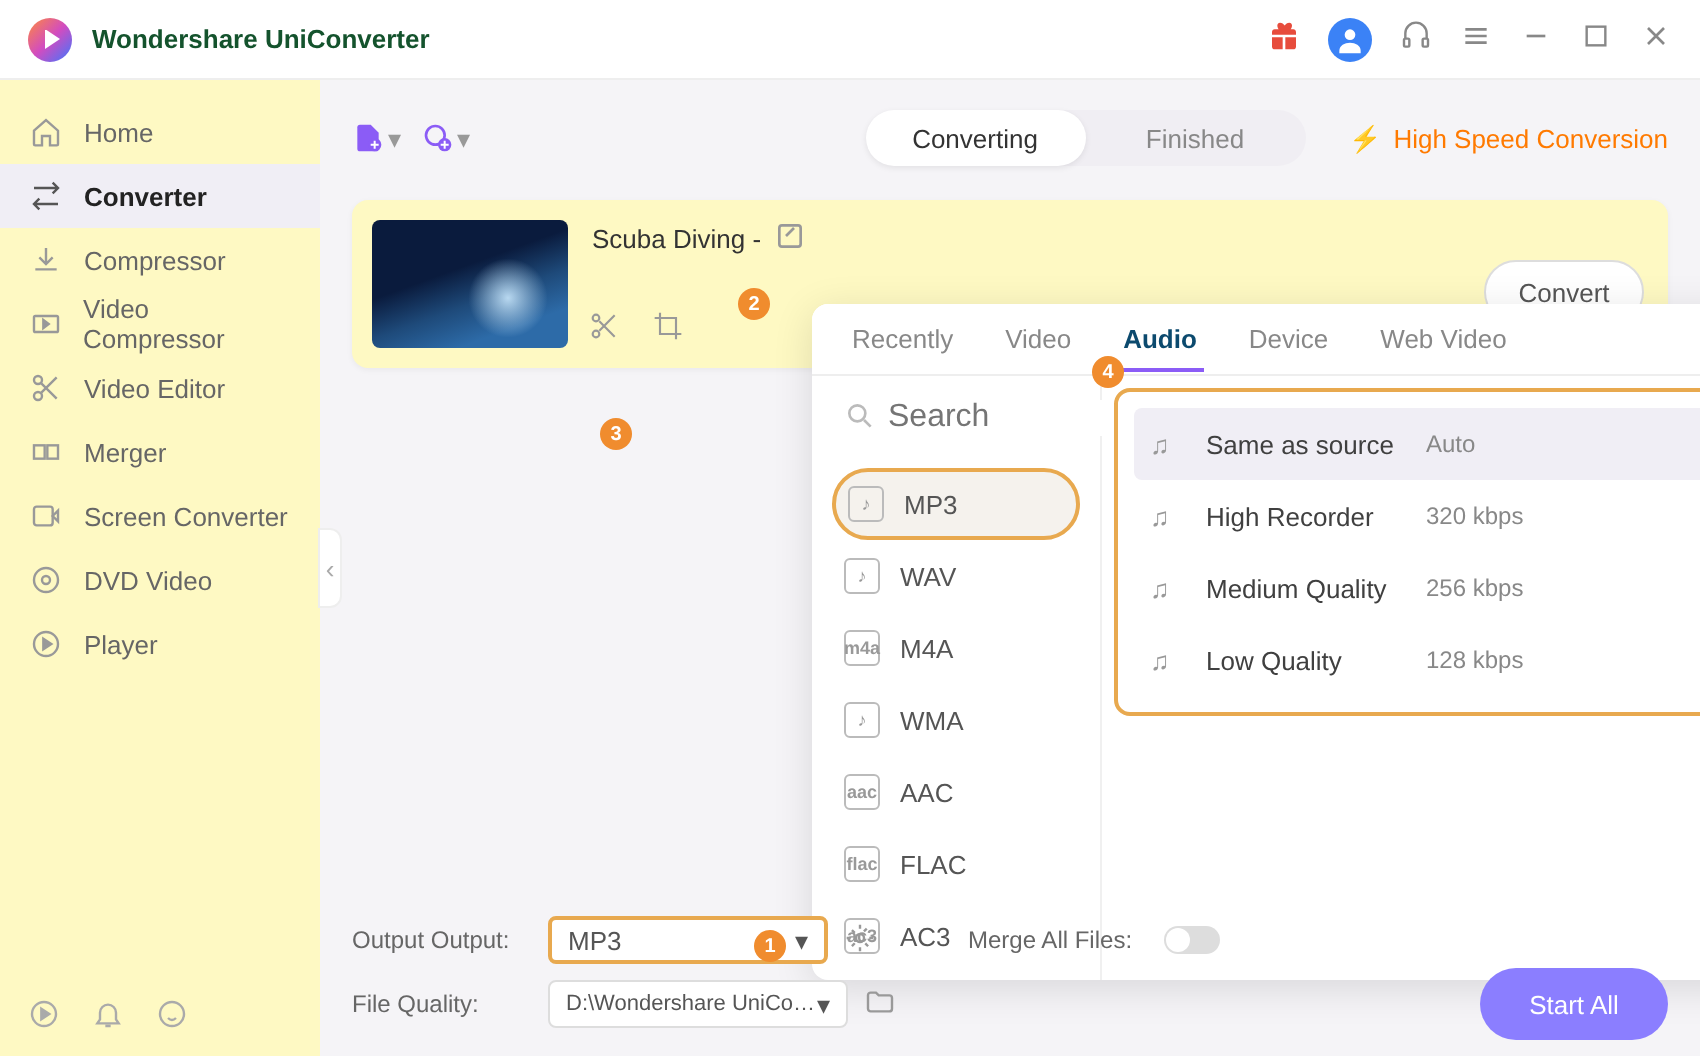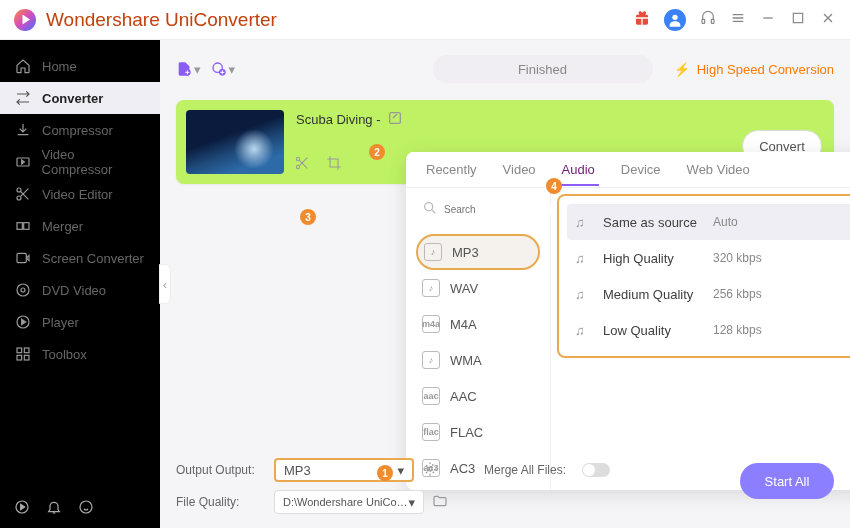--- a/index.html
+++ b/index.html
@@ -1,73 +1,73 @@
 <!DOCTYPE html>
 <html><head>
 <meta charset="utf-8">
 <style>
 *{margin:0;padding:0;box-sizing:border-box;font-family:-apple-system,BlinkMacSystemFont,"Segoe UI",Arial,sans-serif}
 body{width:850px;height:528px;background:#f5f4f7;overflow:hidden;font-size:13px;color:#444}
 .titlebar{height:40px;background:#fff;display:flex;align-items:center;padding:0 14px;border-bottom:1px solid #eee}
 .logo{width:22px;height:22px;background:linear-gradient(135deg,#ff8a3d,#d24cc0,#3b77ff);border-radius:50%;display:flex;align-items:center;justify-content:center;margin-right:10px;position:relative}
 .logo::after{content:"";position:absolute;width:10px;height:10px;background:#fff;clip-path:polygon(25% 0,100% 50%,25% 100%)}
-.title{font-size:19px;color:#c2410c;font-weight:400}
+.title{font-size:13px;color:#14532d;font-weight:700}
 .title-spacer{flex:1}
 .title-icons{display:flex;gap:14px;align-items:center;color:#888}
 .title-icons>*{cursor:pointer}
 .gift-icon{color:#e74c3c}
 .avatar{width:22px;height:22px;border-radius:50%;background:#3b82f6;display:flex;align-items:center;justify-content:center;color:#fff}
 .main{display:flex;height:488px}
-.sidebar{width:160px;background:#000000;padding-top:10px}
+.sidebar{width:160px;background:#fef9c3;padding-top:10px}
 .side-item{display:flex;align-items:center;height:32px;padding:0 14px;color:#666;cursor:pointer;gap:10px}
 .side-item.active{background:#f0eef5;color:#222;font-weight:600}
 .side-item .icn{width:18px;color:#999;display:flex;align-items:center;justify-content:center}
 .side-item.active .icn{color:#555}
 .content{flex:1;position:relative;padding:8px 16px}
 .toolbar{display:flex;align-items:center;height:42px;gap:10px}
 .tool-btn{display:flex;align-items:center;gap:2px;cursor:pointer;color:#8b5cf6}
 .seg{margin-left:auto;background:#f0eef3;border-radius:20px;display:flex;height:28px;width:220px}
 .seg>div{flex:1;display:flex;align-items:center;justify-content:center;border-radius:20px;color:#888;cursor:pointer}
 .seg>div.on{background:#fff;color:#333;box-shadow:0 1px 3px rgba(0,0,0,0.08)}
 .hsc{margin-left:12px;color:#ff7a00;font-weight:500;display:flex;gap:6px;align-items:center}
-.card{background:#bef264;border-radius:8px;margin-top:10px;padding:10px;box-shadow:0 1px 3px rgba(0,0,0,0.05);display:flex;gap:12px;position:relative}
+.card{background:#fef9c3;border-radius:8px;margin-top:10px;padding:10px;box-shadow:0 1px 3px rgba(0,0,0,0.05);display:flex;gap:12px;position:relative}
 .thumb{width:98px;height:64px;background:linear-gradient(160deg,#0a1b3d 40%,#1e4a7a 60%,#2d6ba8 80%);border-radius:4px;position:relative;overflow:hidden}
 .thumb::after{content:"";position:absolute;width:40px;height:40px;right:10px;bottom:5px;background:radial-gradient(circle,#b8d8f0 0%,transparent 70%)}
 .card-info{flex:1}
 .card-title{display:flex;align-items:center;gap:6px;color:#333}
 .card-actions{position:absolute;bottom:10px;left:118px;display:flex;gap:16px;color:#999}
 .convert-btn{position:absolute;right:12px;top:30px;background:#fff;border:1px solid #ddd;border-radius:18px;height:32px;width:80px;display:flex;align-items:center;justify-content:center;color:#555;cursor:pointer}
 .popup{position:absolute;top:112px;left:246px;width:500px;background:#fff;border-radius:8px;box-shadow:0 4px 20px rgba(0,0,0,0.12);display:flex;overflow:hidden}
 .pop-tabs{position:absolute;top:0;left:0;right:0;height:36px;display:flex;padding:0 16px;gap:18px;align-items:center;border-bottom:1px solid #eee;background:#fff;z-index:3}
 .pop-tab{color:#888;cursor:pointer;padding:8px 4px;position:relative}
-.pop-tab.active{color:#701a75;font-weight:400}
+.pop-tab.active{color:#0c4a6e;font-weight:700}
 .pop-tab.active::after{content:"";position:absolute;bottom:-1px;left:0;right:0;height:2px;background:#8b5cf6}
 .pop-left{width:145px;padding-top:36px;border-right:1px solid #f0f0f0}
 .search{display:flex;align-items:center;height:30px;margin:6px 10px;color:#bbb;gap:6px;padding:0 6px}
-.search input{border:none;outline:none;flex:1;font-size:10px;color:#666}
+.search input{border:none;outline:none;flex:1;font-size:16px;color:#666}
 .format-list{padding:4px 10px}
 .format-item{display:flex;align-items:center;height:36px;gap:10px;color:#555;cursor:pointer;padding:0 6px;border-radius:18px}
 .format-item.sel{background:#f5f2ed;border:2px solid #e8a94f}
 .format-item .ficn{width:18px;height:18px;color:#999;display:flex;align-items:center;justify-content:center;font-size:9px;font-weight:bold;border:1px solid #bbb;border-radius:3px}
 .pop-right{flex:1;padding-top:36px}
 .quality-list{padding:8px;border:2px solid #e8a94f;border-radius:8px;margin:6px}
 .quality-item{display:flex;align-items:center;height:36px;padding:0 8px;cursor:pointer;border-radius:4px}
 .quality-item.h{background:#f0eef5}
 .quality-item .qicn{width:18px;color:#999;margin-right:10px}
 .quality-item .qname{flex:0 0 110px;color:#404040}
 .quality-item .qval{flex:1;color:#888;font-size:12px}
 .collapse{position:absolute;left:-1px;top:50%;transform:translateY(-50%);width:12px;height:40px;background:#fff;border:1px solid #eee;border-radius:0 6px 6px 0;display:flex;align-items:center;justify-content:center;color:#aaa;cursor:pointer}
 .bottom{position:absolute;bottom:8px;left:176px;right:16px}
 .brow{display:flex;align-items:center;height:28px;gap:8px;color:#666;margin-bottom:4px}
 .brow label{width:90px;font-size:12px}
 .dropdown{border:1px solid #ddd;border-radius:4px;height:24px;width:140px;display:flex;align-items:center;padding:0 8px;justify-content:space-between;color:#555;cursor:pointer;background:#fff}
 .dropdown.hl{border:2px solid #e8a94f}
 .toggle{width:28px;height:14px;background:#ddd;border-radius:7px;position:relative}
 .toggle::after{content:"";position:absolute;width:12px;height:12px;background:#fff;border-radius:50%;top:1px;left:1px}
-.startall{position:absolute;right:0;bottom:21px;background:#8b7eff;color:#fff;border-radius:20px;height:36px;width:94px;display:flex;align-items:center;justify-content:center;cursor:pointer;font-weight:500}
+.startall{position:absolute;right:0;bottom:0;background:#8b7eff;color:#fff;border-radius:20px;height:36px;width:94px;display:flex;align-items:center;justify-content:center;cursor:pointer;font-weight:500}
 .bleft{position:absolute;bottom:10px;left:14px;display:flex;gap:16px;color:#aaa}
 .step{position:absolute;width:16px;height:16px;background:#f08c2e;color:#fff;border-radius:50%;display:flex;align-items:center;justify-content:center;font-size:10px;font-weight:bold;z-index:10}
 svg{width:16px;height:16px}
 </style>
 </head>
 <body>
 
 <div class="titlebar">
   <div class="logo"></div>
   <div class="title">Wondershare UniConverter</div>
@@ -176,31 +176,20 @@
       </div>
     <div class="side-item">
         <span class="icn">
           <svg viewBox="0 0 24 24" fill="none" stroke="currentColor" stroke-width="1.8">
             <circle cx="12" cy="12" r="9"></circle>
             <path d="M10 8l6 4-6 4V8z" fill="currentColor"></path>
           </svg>
         </span>
         <span>Player</span>
       </div>
-    <div class="side-item">
-        <span class="icn">
-          <svg viewBox="0 0 24 24" fill="none" stroke="currentColor" stroke-width="1.8">
-            <rect x="3" y="3" width="7" height="7"></rect>
-            <rect x="14" y="3" width="7" height="7"></rect>
-            <rect x="3" y="14" width="7" height="7"></rect>
-            <rect x="14" y="14" width="7" height="7"></rect>
-          </svg>
-        </span>
-        <span>Toolbox</span>
-      </div>
   </div>
 
   <div class="content">
     <div class="collapse">‹</div>
     <div class="toolbar">
       <div class="tool-btn">
           <svg viewBox="0 0 24 24" width="22" height="22" fill="currentColor">
             <path d="M14 2H6a2 2 0 00-2 2v16a2 2 0 002 2h12a2 2 0 002-2V8l-6-6z"></path>
             <circle cx="17" cy="17" r="5" fill="#8b5cf6"></circle>
             <path d="M17 14v6M14 17h6" stroke="#fff" stroke-width="1.5"></path>
@@ -209,20 +198,21 @@
         </div>
       <div class="tool-btn">
           <svg viewBox="0 0 24 24" width="22" height="22" fill="none" stroke="currentColor" stroke-width="2">
             <circle cx="10" cy="10" r="7"></circle>
             <circle cx="17" cy="17" r="5" fill="#8b5cf6" stroke="none"></circle>
             <path d="M17 14v6M14 17h6" stroke="#fff" stroke-width="1.5"></path>
           </svg>
           <span style="color:#999">▾</span>
         </div>
       <div class="seg">
+        <div class="on">Converting</div>
         <div>Finished</div>
       </div>
       <div class="hsc">
           <span>⚡</span>
           <span>High Speed Conversion</span>
         </div>
     </div>
 
     <div class="card">
       <div class="thumb"></div>
@@ -297,21 +287,21 @@
       </div>
       <div class="pop-right">
         <div class="quality-list">
           <div class="quality-item h">
               <span class="qicn">♫</span>
               <span class="qname">Same as source</span>
               <span class="qval">Auto</span>
             </div>
           <div class="quality-item">
               <span class="qicn">♫</span>
-              <span class="qname">High Quality</span>
+              <span class="qname">High Recorder</span>
               <span class="qval">320 kbps</span>
             </div>
           <div class="quality-item">
               <span class="qicn">♫</span>
               <span class="qname">Medium Quality</span>
               <span class="qval">256 kbps</span>
             </div>
           <div class="quality-item">
               <span class="qicn">♫</span>
               <span class="qname">Low Quality</span>

